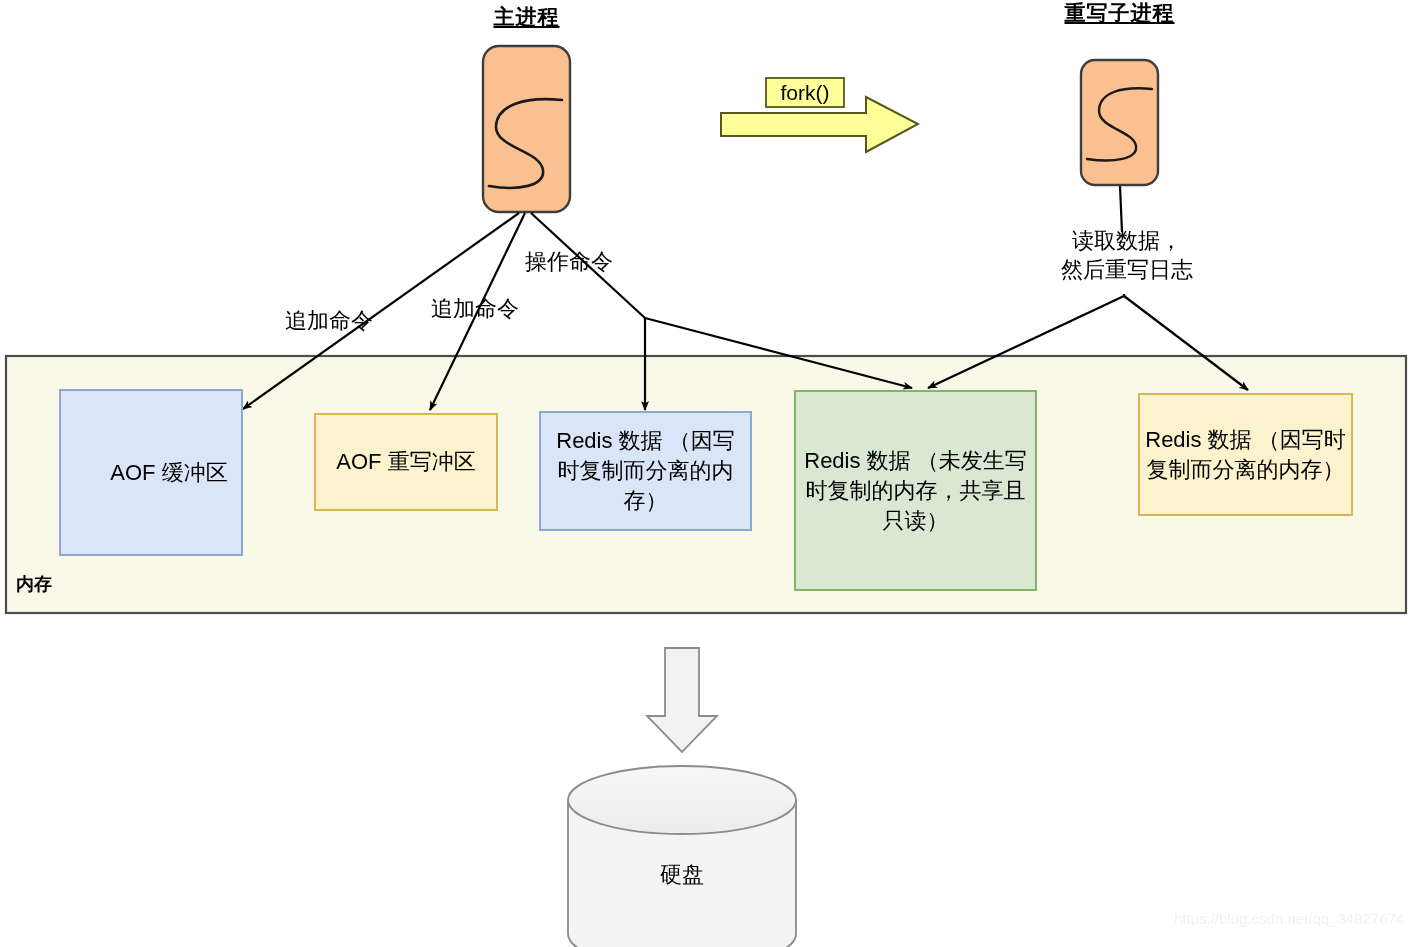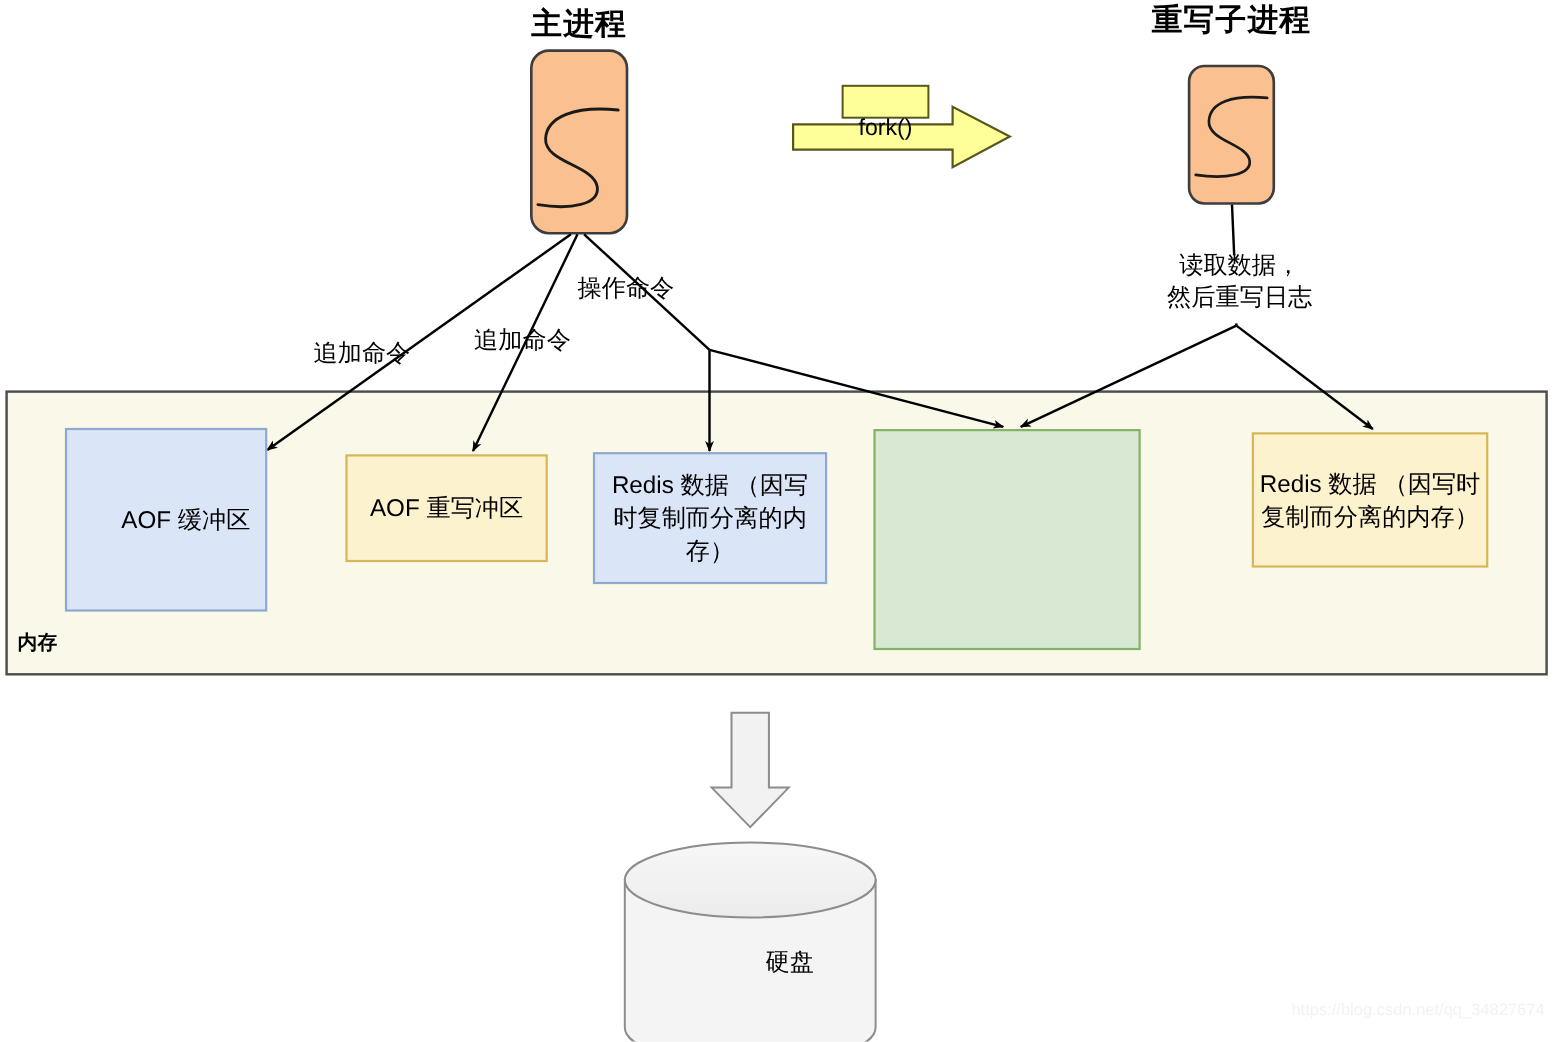--- a/index.html
+++ b/index.html
@@ -26,23 +26,24 @@
     pointer-events: none;
   }
   .txt {
     position: absolute;
     color: #000000;
     line-height: 1.28;
     white-space: pre;
     text-align: center;
   }
   .proc-title {
-    font-size: 28px;
+    font-size: 21px;
     font-weight: 700;
     letter-spacing: 1px;
+    text-decoration: underline;
   }
   .edge-label {
     font-size: 22px;
     font-weight: 500;
   }
   .box-label {
     font-size: 22px;
     font-weight: 400;
     white-space: normal;
     width: 100%;
@@ -126,21 +127,21 @@
     <path d="M665,648 L699,648 L699,716 L717,716 L682,752 L647,716 L665,716 Z" fill="#f2f2f2" stroke="#8c8c8c" stroke-width="1.8"></path>
 
     <path d="M568,800 L568,934 A114,34 0 0 0 796,934 L796,800 Z" fill="#f4f4f4" stroke="#8c8c8c" stroke-width="1.8"></path>
     <ellipse cx="682" cy="800" rx="114" ry="34" fill="url(#diskTop)" stroke="#8c8c8c" stroke-width="1.8"></ellipse>
   </svg>
 
   <div class="txt proc-title" style="left:443px; top:4px; width:167px;">主进程</div>
 
   <div class="txt proc-title" style="left:1036px; top:0; width:167px;">重写子进程</div>
 
-  <div class="txt fork-label" style="left:766px; top:80px; width:78px;margin-top:24px;">fork()</div>
+  <div class="txt fork-label" style="left:766px; top:80px; width:78px;">fork()</div>
 
   <div class="txt edge-label" style="left:274px; top:307px; width:110px;">追加命令</div>
 
   <div class="txt edge-label" style="left:420px; top:295px; width:110px;">追加命令</div>
 
   <div class="txt edge-label" style="left:514px; top:248px; width:110px;">操作命令</div>
 
   <div class="txt edge-label" style="left:1032px; top:228px; width:190px; line-height:1.34;font-family:Liberation Mono, monospace;">读取数据，
 然后重写日志</div>
 
@@ -152,25 +153,29 @@
 
   <div class="node" style="left:315px; top:414px; width:182px; height:96px;">
     <span class="box-label">AOF 重写冲区</span>
   </div>
 
   <div class="node" style="left:540px; top:412px; width:211px; height:118px;">
     <span class="box-label" style="padding:0 6px;">Redis 数据
 （因写时复制而分离的内存）</span>
   </div>
 
+  <div class="node" style="left:795px; top:391px; width:241px; height:199px;">
+    <span class="box-label" style="padding:0 4px;">Redis 数据
+（未发生写时复制的内存，共享且只读）</span>
+  </div>
 
   <div class="node" style="left:1139px; top:394px; width:213px; height:121px;">
     <span class="box-label" style="padding:0 6px;">Redis 数据
 （因写时复制而分离的内存）</span>
   </div>
 
-  <div class="node" style="left:568px; top:845px; width:228px; height:60px;margin-left:36px;">
+  <div class="node" style="left:568px; top:845px; width:228px; height:60px;">
     <span class="box-label">硬盘</span>
   </div>
 
   <div class="watermark" style="left:1174px; top:910px;">https://blog.csdn.net/qq_34827674</div>
 
 </div>
 
 </body></html>

